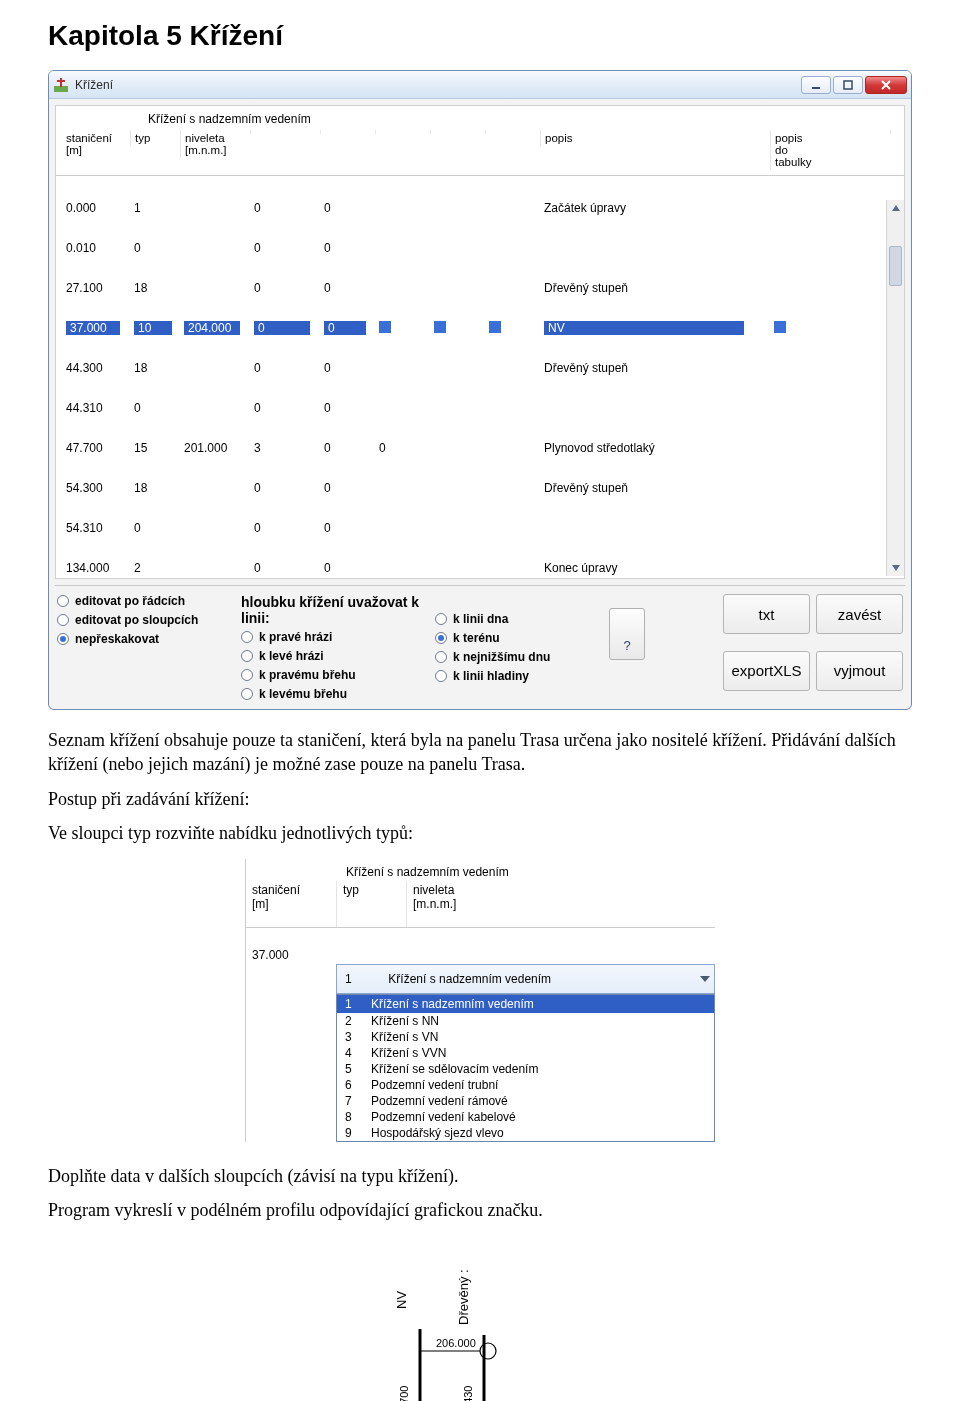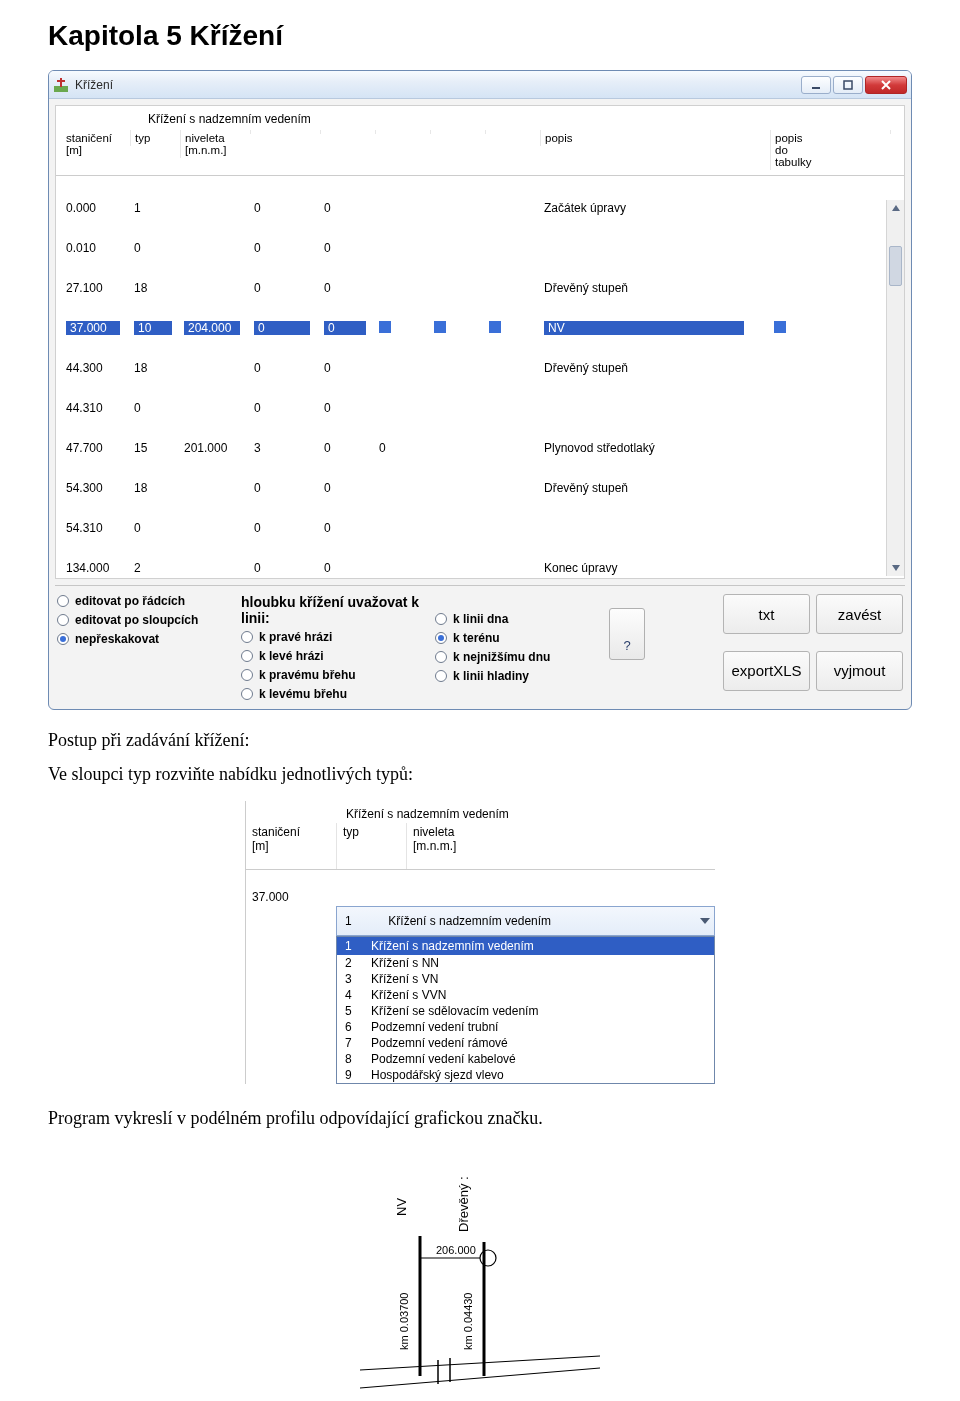--- a/index.html
+++ b/index.html
@@ -411,20 +411,21 @@
       <div></div>
       <div class="rbtns">
         <div class="rbtn">txt</div>
         <div class="rbtn">zavést</div>
         <div class="rbtn">exportXLS</div>
         <div class="rbtn">vyjmout</div>
       </div>
     </div>
   </div>
 
+  <p class="para">Seznam křížení obsahuje pouze ta staničení, která byla na panelu Trasa určena jako nositelé křížení. Přidávání dalších křížení (nebo jejich mazání) je možné zase pouze na panelu Trasa.</p>
   <p class="para">Postup při zadávání křížení:</p>
   <p class="para">Ve sloupci typ rozviňte nabídku jednotlivých typů:</p>
 
   <div class="mini">
     <div class="tab-label">Křížení s nadzemním vedením</div>
     <div class="mini-head">
       <div style="white-space:pre-line">staničení
 [m]</div>
       <div>typ</div>
       <div style="white-space:pre-line">niveleta
@@ -478,20 +479,21 @@
             </div>
             <div class="drow">
               <span>9</span>
               <span>Hospodářský sjezd vlevo</span>
             </div>
           </div>
       </div>
     </div>
   </div>
 
+  <p class="para">Doplňte data v dalších sloupcích (závisí na typu křížení).</p>
   <p class="para">Program vykreslí v podélném profilu odpovídající grafickou značku.</p>
 
   <div class="diagram">
     <svg viewBox="0 0 260 280" width="260" height="280">
 
       <text x="56" y="70" transform="rotate(-90 56 70)" font-size="13" fill="#000">NV</text>
 
       <text x="118" y="86" transform="rotate(-90 118 86)" font-size="13" fill="#000">Dřevěný :</text>
 
       <line x1="70" y1="112" x2="130" y2="112" stroke="#000" stroke-width="1.2"></line>

